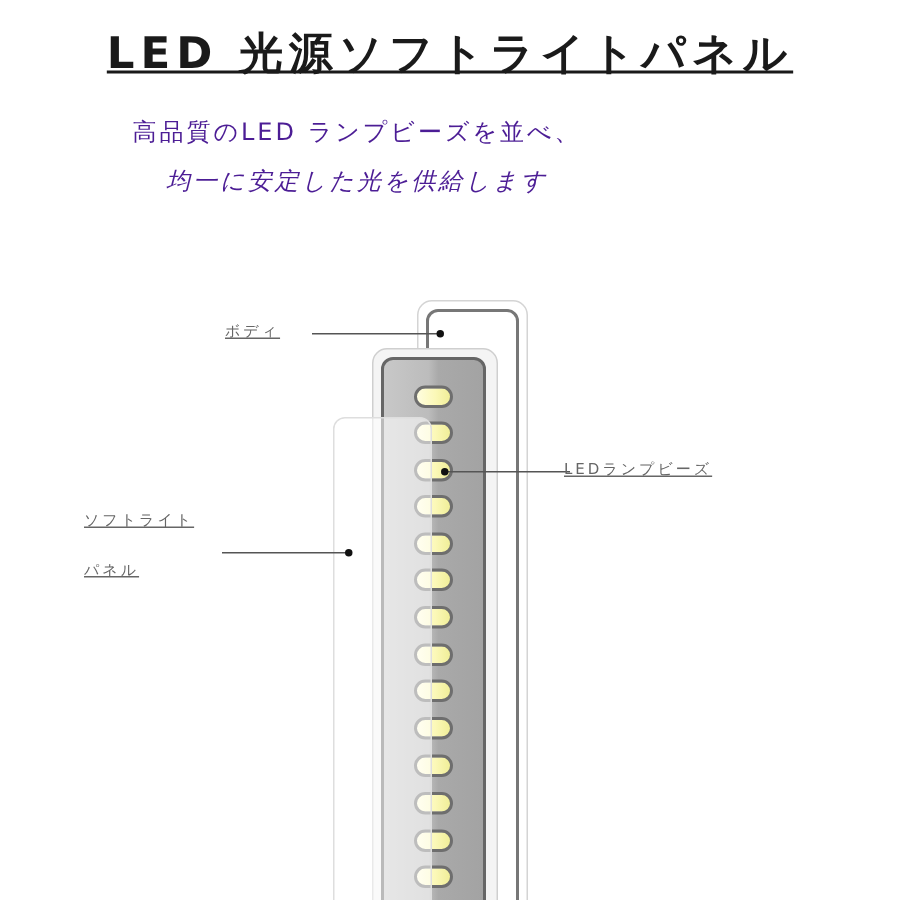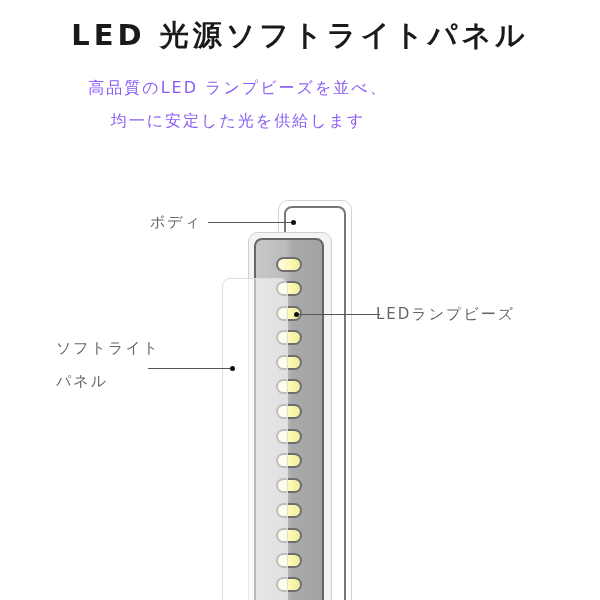--- a/index.html
+++ b/index.html
@@ -1,24 +1,24 @@
 <!DOCTYPE html>
 <html><head>
 <meta charset="utf-8">
 <style>
   html, body { margin:0; padding:0; }
   body { width:600px; height:600px; background:#ffffff; position:relative; overflow:hidden;
          font-family:"DejaVu Sans", sans-serif; color:#222; }
   .title { position:absolute; left:0; width:600px; top:16px; text-align:center;
-           font-size:29px; font-weight:bold; letter-spacing:4px; color:#1a1a1a; }
+           font-size:29px; font-weight:bold; letter-spacing:4px; color:#1a1a1a;text-decoration:underline; }
   .sub { position:absolute; left:0; width:476px; text-align:center; font-size:16px;
-         letter-spacing:2px; color:#8b5cf6; }
+         letter-spacing:2px; color:#4c1d95; }
   .sub1 { top:78px; }
-  .sub2 { top:111px; }
-  .lbl { position:absolute; font-size:15px; color:#666; letter-spacing:2px; line-height:24px; }
+  .sub2 { top:111px;font-style:italic; }
+  .lbl { position:absolute; font-size:10px; color:#666; letter-spacing:2px; line-height:24px;text-decoration:underline; }
   .line { position:absolute; height:1px; background:#555; }
   .dot { position:absolute; width:5px; height:5px; border-radius:50%; background:#111; }
   .body-outer { position:absolute; left:278px; top:200px; width:72px; height:420px;
                 border:1px solid #d4d4d4; border-radius:10px; background:#fff; }
   .body-inner { position:absolute; left:284px; top:206px; width:58px; height:420px;
                 border:2px solid #777; border-radius:8px; background:#fff; }
   .strip-outer { position:absolute; left:248px; top:232px; width:82px; height:400px;
                  border:1px solid #cfcfcf; border-radius:10px; background:#f4f4f4; }
   .strip-inner { position:absolute; left:254px; top:238px; width:66px; height:400px;
                  border:2px solid #666; border-radius:8px;

